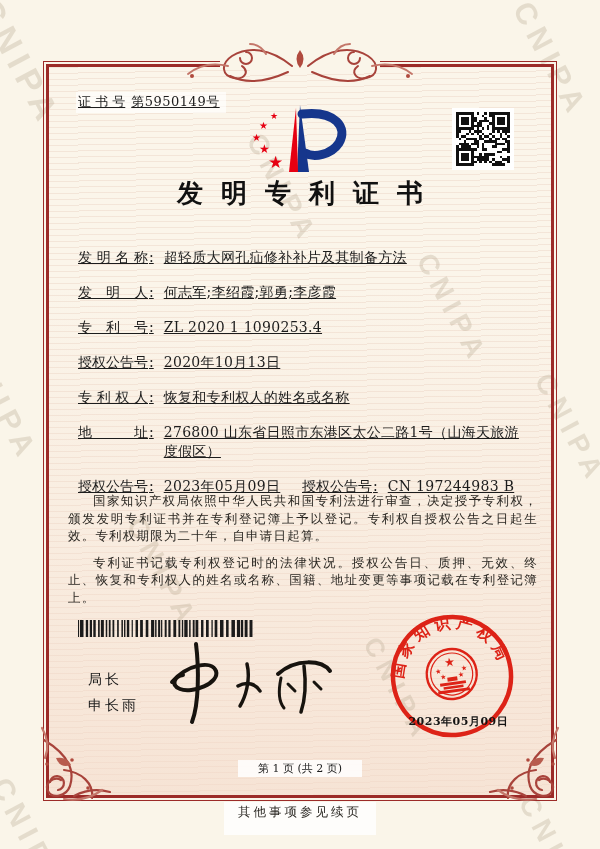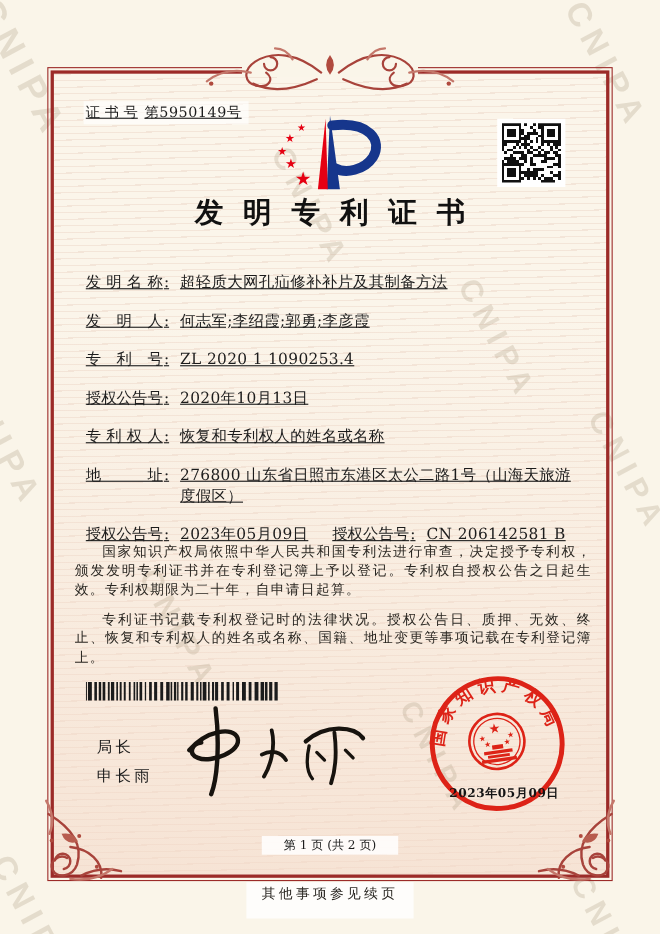--- a/index.html
+++ b/index.html
@@ -375,21 +375,21 @@
     </div>
     <div class="frow grant-row">
       <span class="pair pair1">
         <span class="flabel">授权公告号</span>
           <span class="colon">:</span>
         <span class="fvalue">2023年05月09日</span>
       </span>
       <span class="pair">
         <span class="flabel">授权公告号</span>
           <span class="colon">:</span>
-        <span class="fvalue">CN 206142581 B</span>
+        <span class="fvalue">CN 197244983 B</span>
       </span>
     </div>
   </div>
 
   <div class="paras">
     <p>国家知识产权局依照中华人民共和国专利法进行审查，决定授予专利权，颁发发明专利证书并在专利登记簿上予以登记。专利权自授权公告之日起生效。专利权期限为二十年，自申请日起算。</p>
     <p>专利证书记载专利权登记时的法律状况。授权公告日、质押、无效、终止、恢复和专利权人的姓名或名称、国籍、地址变更等事项记载在专利登记簿上。</p>
   </div>
 
   <svg id="barcode" class="barcode" width="180" height="17" viewBox="0 0 180 17">

